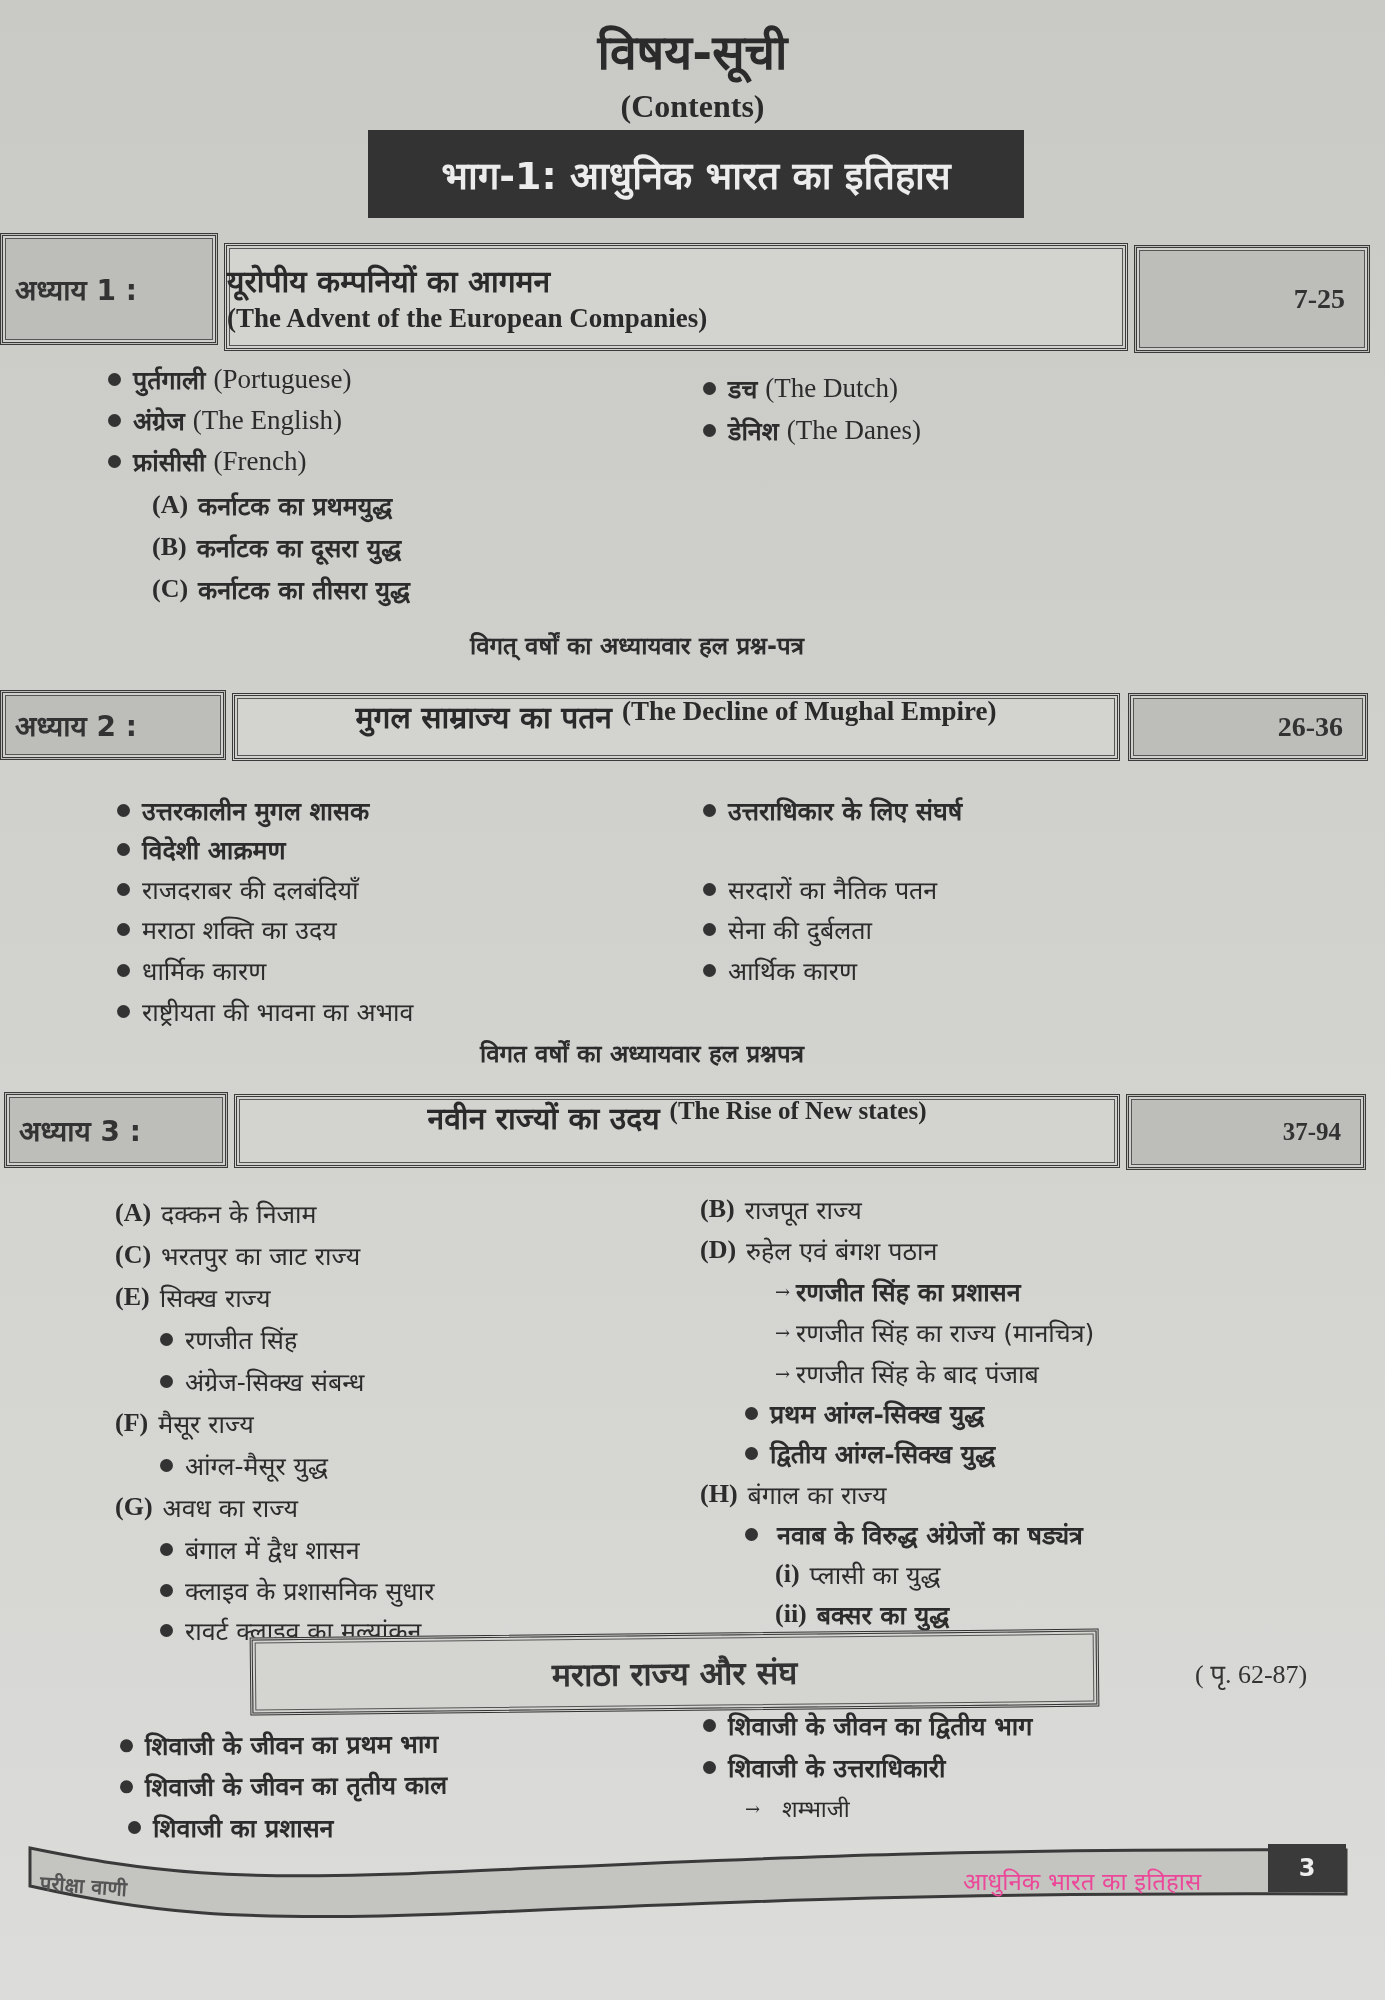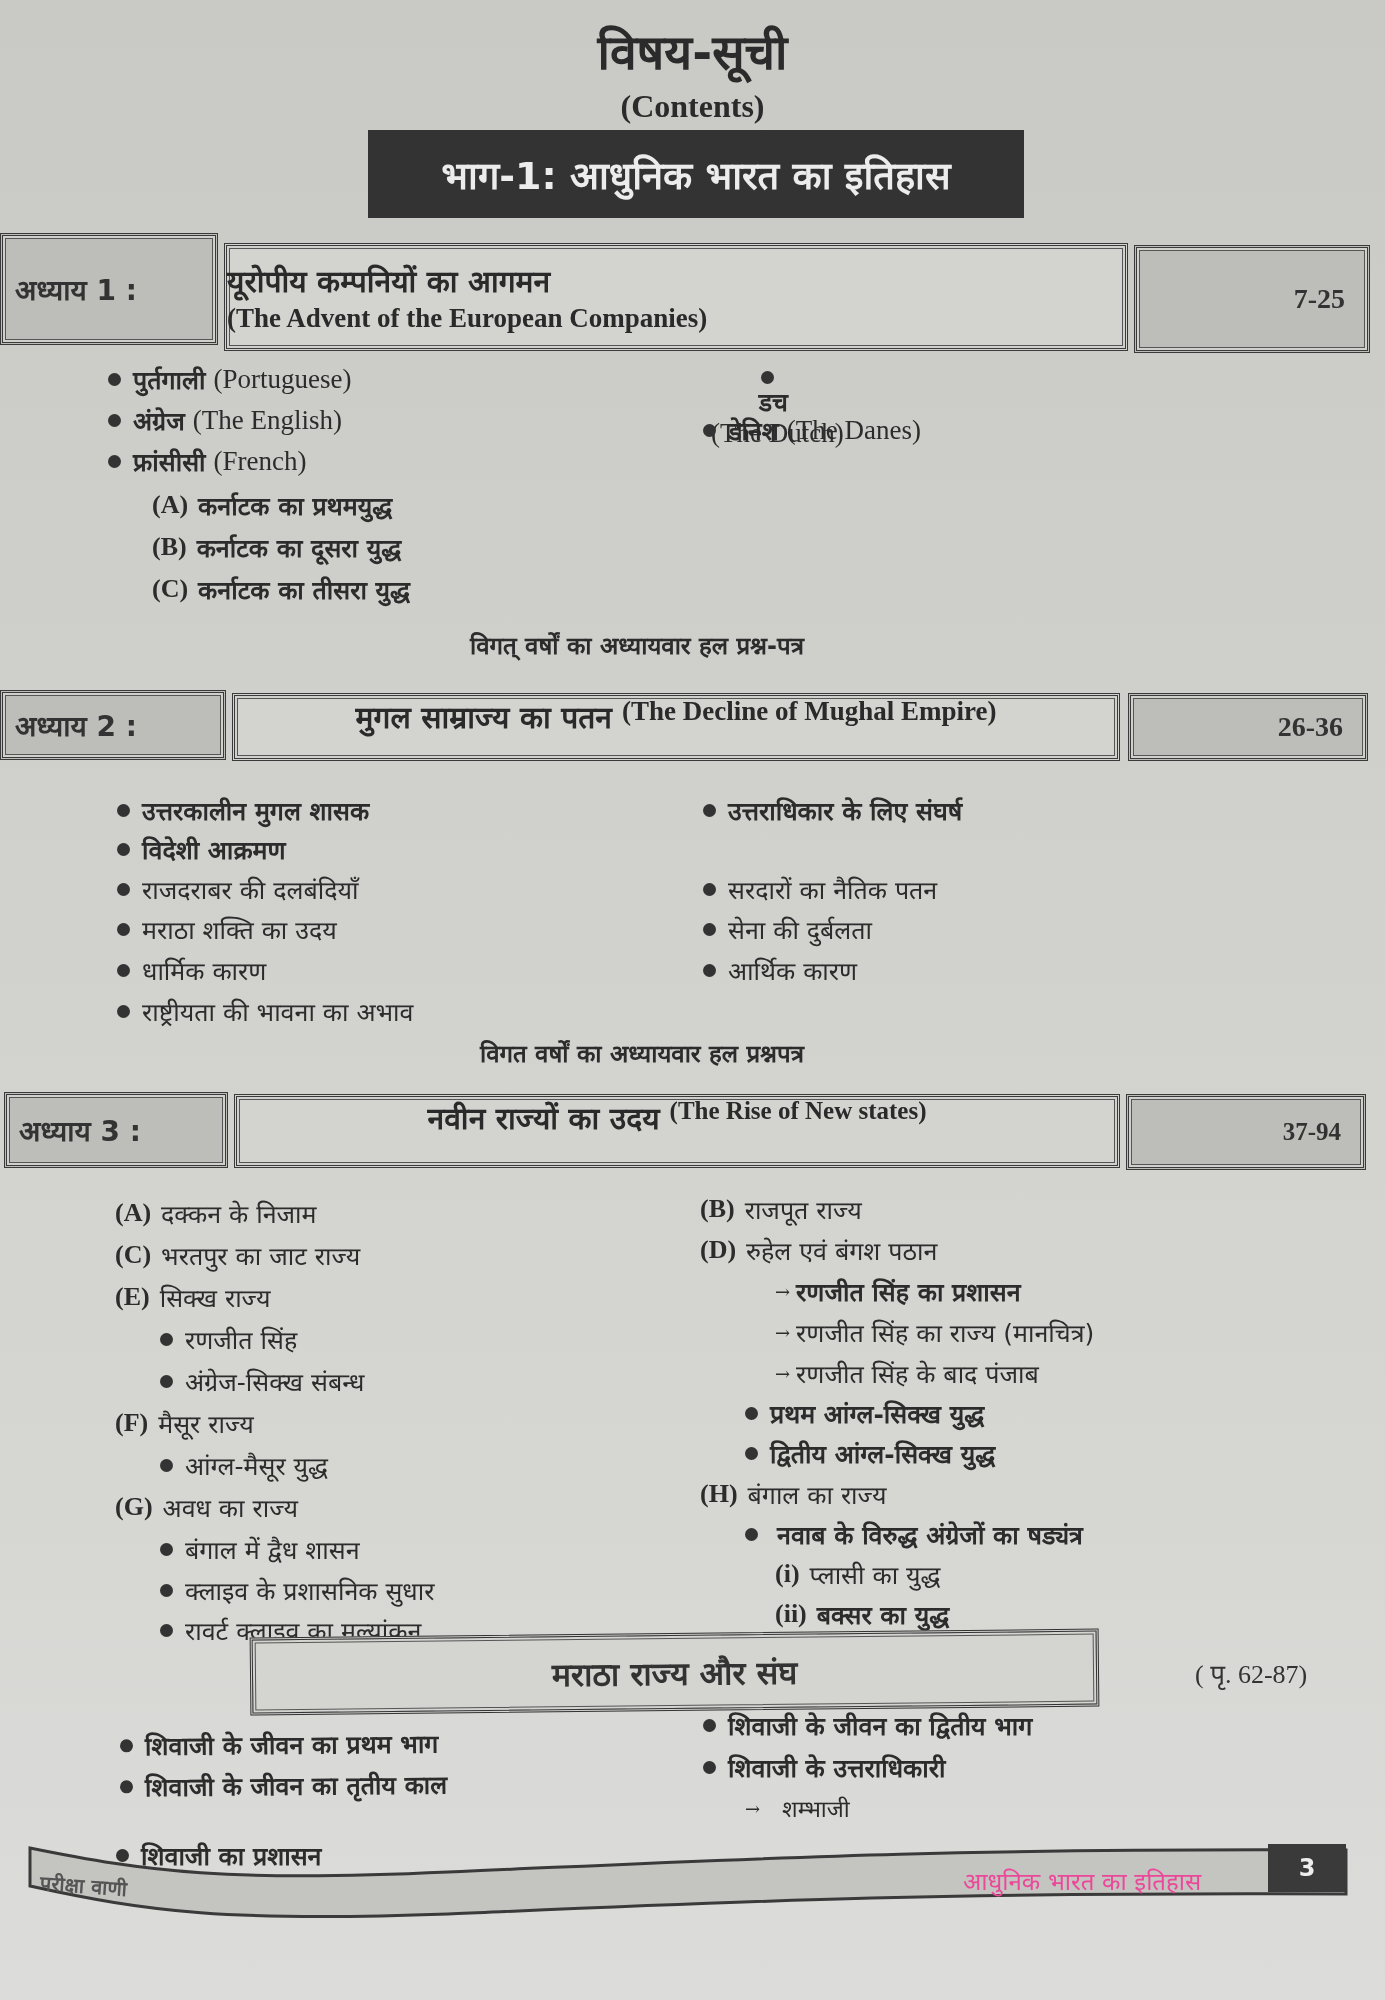--- a/index.html
+++ b/index.html
@@ -65,21 +65,21 @@
 <div class="abs item" style="left:108px;top:403px;">
     <span class="dot"></span>
     <span class="hi b">अंग्रेज</span>
     <span class="en">(The English)</span>
   </div>
 <div class="abs item" style="left:108px;top:444px;">
     <span class="dot"></span>
     <span class="hi b">फ्रांसीसी</span>
     <span class="en">(French)</span>
   </div>
-<div class="abs item" style="left:703px;top:371px;flex-direction:column;">
+<div class="abs item" style="left:703px;top:371px;">
     <span class="dot"></span>
     <span class="hi b">डच</span>
     <span class="en">(The Dutch)</span>
   </div>
 <div class="abs item" style="left:703px;top:413px;">
     <span class="dot"></span>
     <span class="hi b">डेनिश</span>
     <span class="en">(The Danes)</span>
   </div>
 
@@ -249,21 +249,21 @@
 <div class="abs sub-pages">( पृ. 62-87)</div>
 
 <div class="abs item" style="left:120px;top:1727px;transform:rotate(-0.5deg);">
     <span class="dot"></span>
     <span class="hi b">शिवाजी के जीवन का प्रथम भाग</span>
   </div>
 <div class="abs item" style="left:120px;top:1768px;transform:rotate(-0.5deg);">
     <span class="dot"></span>
     <span class="hi b">शिवाजी के जीवन का तृतीय काल</span>
   </div>
-<div class="abs item" style="left:116px;top:1810px;margin-top:28px;">
+<div class="abs item" style="left:128px;top:1810px;">
     <span class="dot"></span>
     <span class="hi b">शिवाजी का प्रशासन</span>
   </div>
 <div class="abs item" style="left:703px;top:1708px;">
     <span class="dot"></span>
     <span class="hi b">शिवाजी के जीवन का द्वितीय भाग</span>
   </div>
 <div class="abs item" style="left:703px;top:1750px;">
     <span class="dot"></span>
     <span class="hi b">शिवाजी के उत्तराधिकारी</span>

